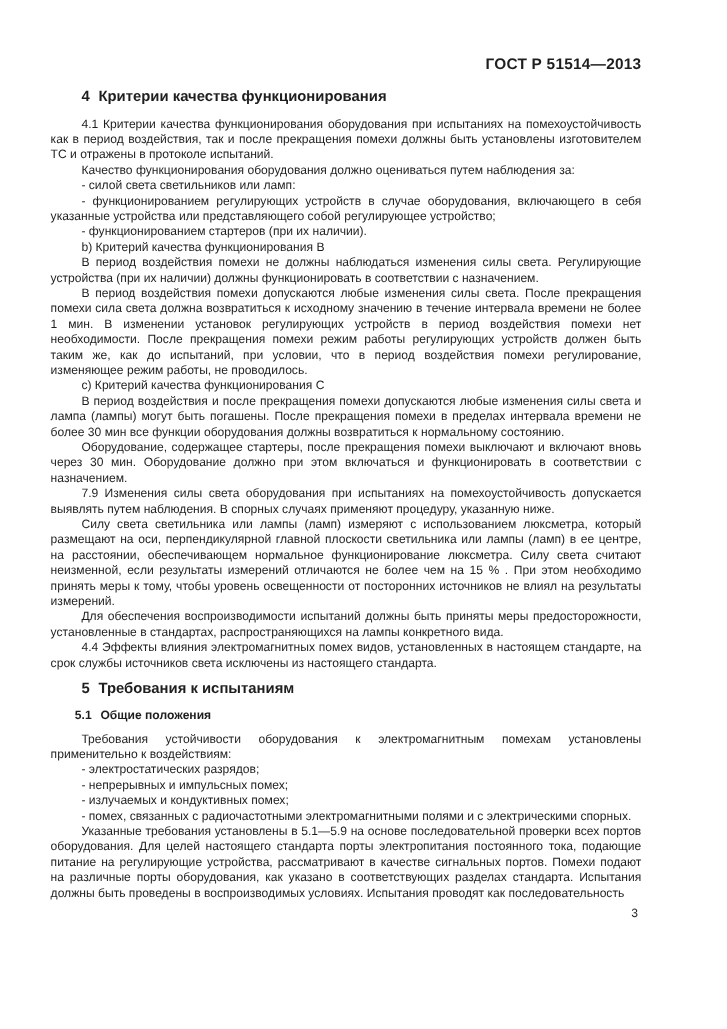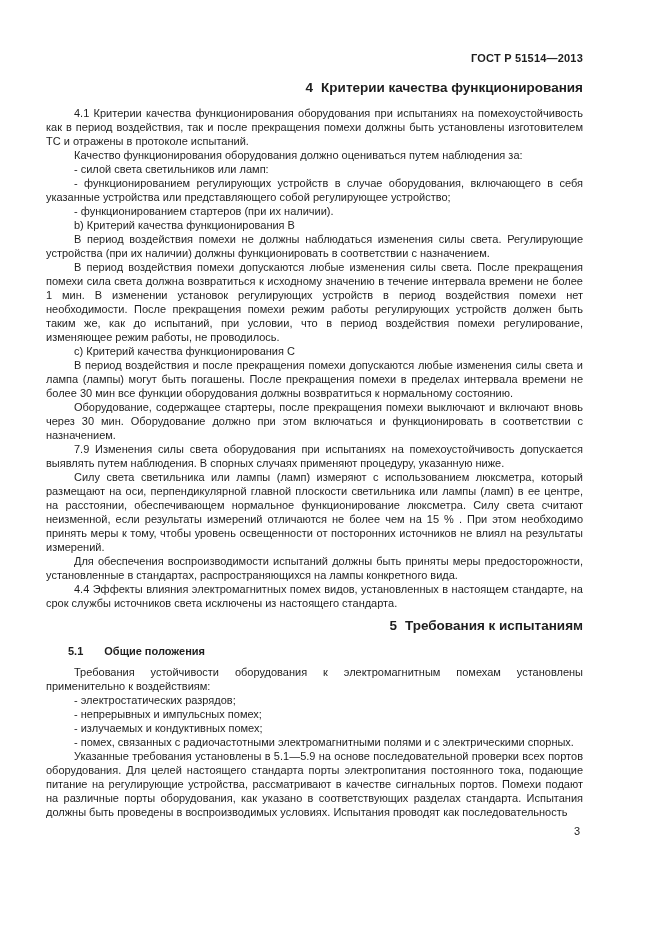--- a/index.html
+++ b/index.html
@@ -17,42 +17,41 @@
   }
   .content {
     position: absolute;
     left: 46px;
     top: 52px;
     width: 537px;
   }
   .std-num {
     text-align: right;
     font-weight: bold;
-    font-size: 11px;
+    font-size: 14px;
     line-height: 12px;
     letter-spacing: 0.2px;
   }
   .h-main {
     font-size: 13.5px;
     font-weight: bold;
     line-height: 16px;
     margin: 16px 0 10px 0;
     padding-left: 28px;
-    text-align: right;
   }
   .h-main .h-num { display: inline-block; }
   .h-main .h-title { margin-left: 8px; }
   .h-sub {
     font-size: 11px;
     font-weight: bold;
     line-height: 14px;
     margin: 9px 0 7px 0;
     padding-left: 22px;
   }
-  .h-sub .h-title { margin-left: 21px; }
+  .h-sub .h-title { margin-left: 8px; }
   .h-main5 { margin-top: 8px; }
   p.body-par {
     font-size: 11px;
     line-height: 14px;
     margin: 0;
     text-indent: 28px;
     text-align: justify;
   }
   .page-num {
     font-size: 11px;

